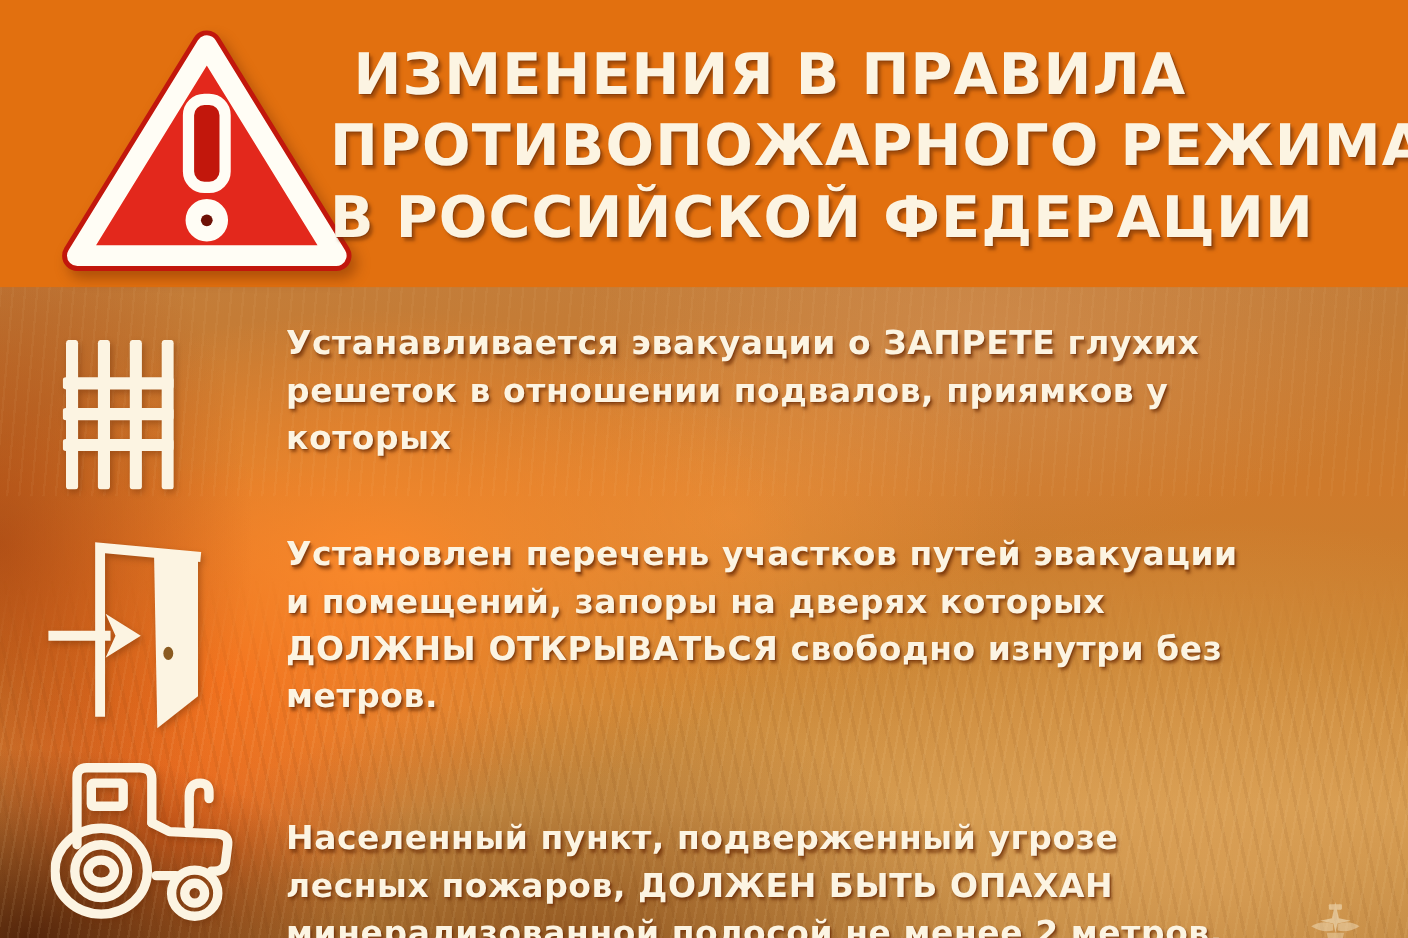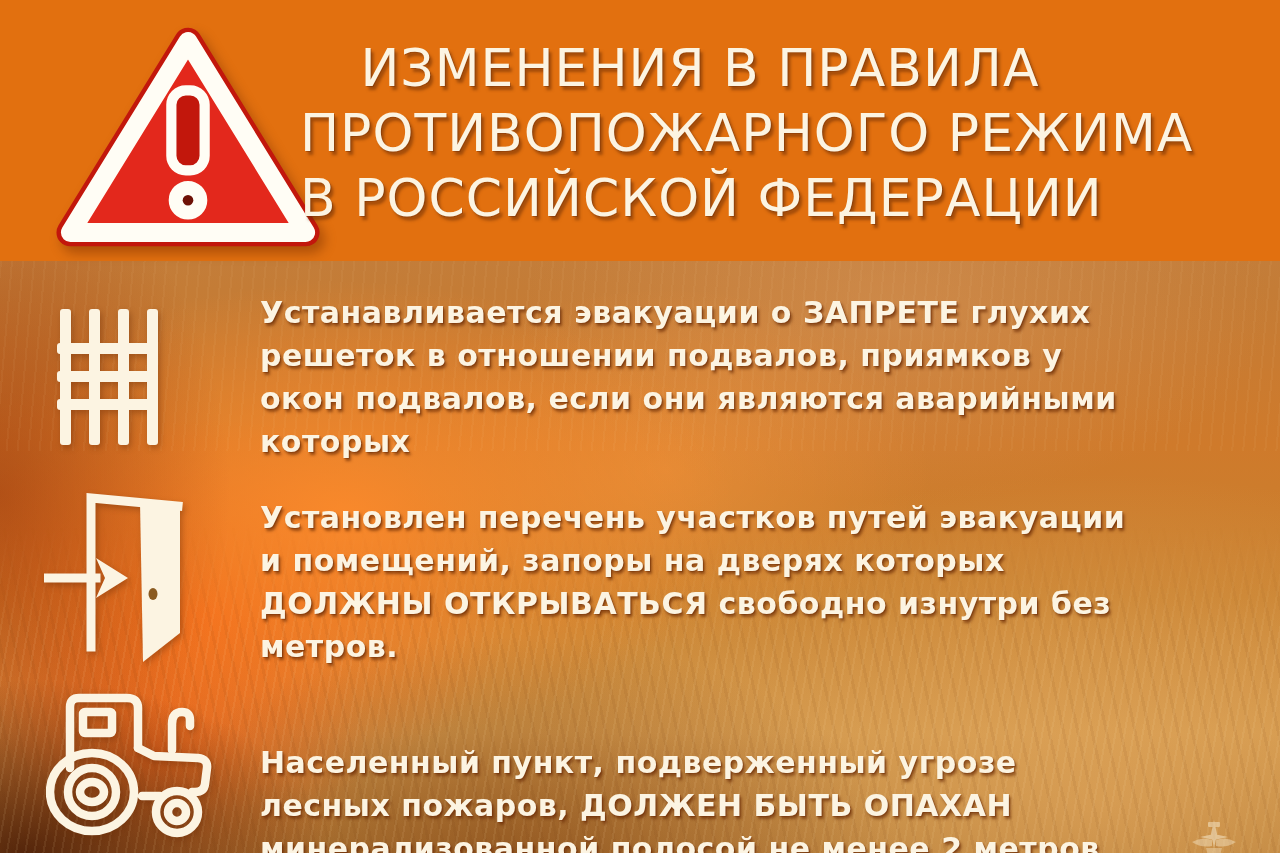--- a/index.html
+++ b/index.html
@@ -38,33 +38,33 @@
   
   .header{
     position:absolute;left:0;top:0;width:1280px;height:261px;
     background:var(--header-bg,#E2700F);
   }
   .triangle{position:absolute;left:48px;top:26px;width:280px;height:222px;
     filter:drop-shadow(5px 7px 6px rgba(110,40,0,.45));}
   .triangle svg{width:100%;height:100%;}
   .title{
     position:absolute;left:300px;top:36px;width:800px;text-align:center;
-    color:var(--text-color,#FCF4E2);font-weight:normal;font-size:52px;line-height:65px;
+    color:var(--text-color,#FCF4E2);font-weight:bold;font-size:52px;line-height:65px;
     letter-spacing:1px;white-space:nowrap;
     text-shadow:3px 4px 3px rgba(110,45,5,.55),1px 1px 0 rgba(120,50,10,.45);
   }
   
   .row-text{
     position:absolute;left:260px;width:990px;
     color:var(--text-color,#FCF4E2);font-weight:bold;font-size:30px;line-height:43px;
     letter-spacing:.5px;white-space:nowrap;
     text-shadow:2px 3px 3px rgba(105,42,4,.65),1px 1px 0 rgba(120,50,10,.4);
   }
   .text-1{top:291px;}
-  .text-2{top:496px;}
+  .text-2{top:483px;}
   .text-3{top:701px;margin-top:40px;}
   .icon{position:absolute;filter:drop-shadow(2px 3px 3px rgba(105,42,4,.4));}
   .icon svg{width:100%;height:100%;}
   .icon-grate{left:57px;top:309px;width:101px;height:136px;}
   .icon-door{left:44px;top:490px;width:142px;height:175px;}
   .icon-tractor{left:46px;top:688px;width:172px;height:158px;}
   .emblem{position:absolute;left:1186px;top:820px;width:56px;height:40px;opacity:.55;}
   .emblem svg{width:100%;height:100%;}
 </style>
 </head>
@@ -103,21 +103,20 @@
           <rect x="90" y="0" width="11" height="136" rx="3"></rect>
           <rect x="0" y="34" width="101" height="11" rx="3"></rect>
           <rect x="0" y="62" width="101" height="11" rx="3"></rect>
           <rect x="0" y="90" width="101" height="11" rx="3"></rect>
         </g>
       </svg>
     </div>
     <div class="row-text text-1">
       <div>Устанавливается эвакуации о ЗАПРЕТЕ глухих</div>
       <div>решеток в отношении подвалов, приямков у</div>
-      <div>окон подвалов, если они являются аварийными</div>
       <div>которых</div>
     </div>
   </section>
 
   <section>
     <div class="icon icon-door">
       <svg viewBox="0 0 142 175">
         <g stroke="#FCF4E2" stroke-width="9" fill="none" stroke-linecap="square">
           <path d="M47,157 L47,8 L134,16"></path>
           <path d="M2,88 L52,88"></path>

